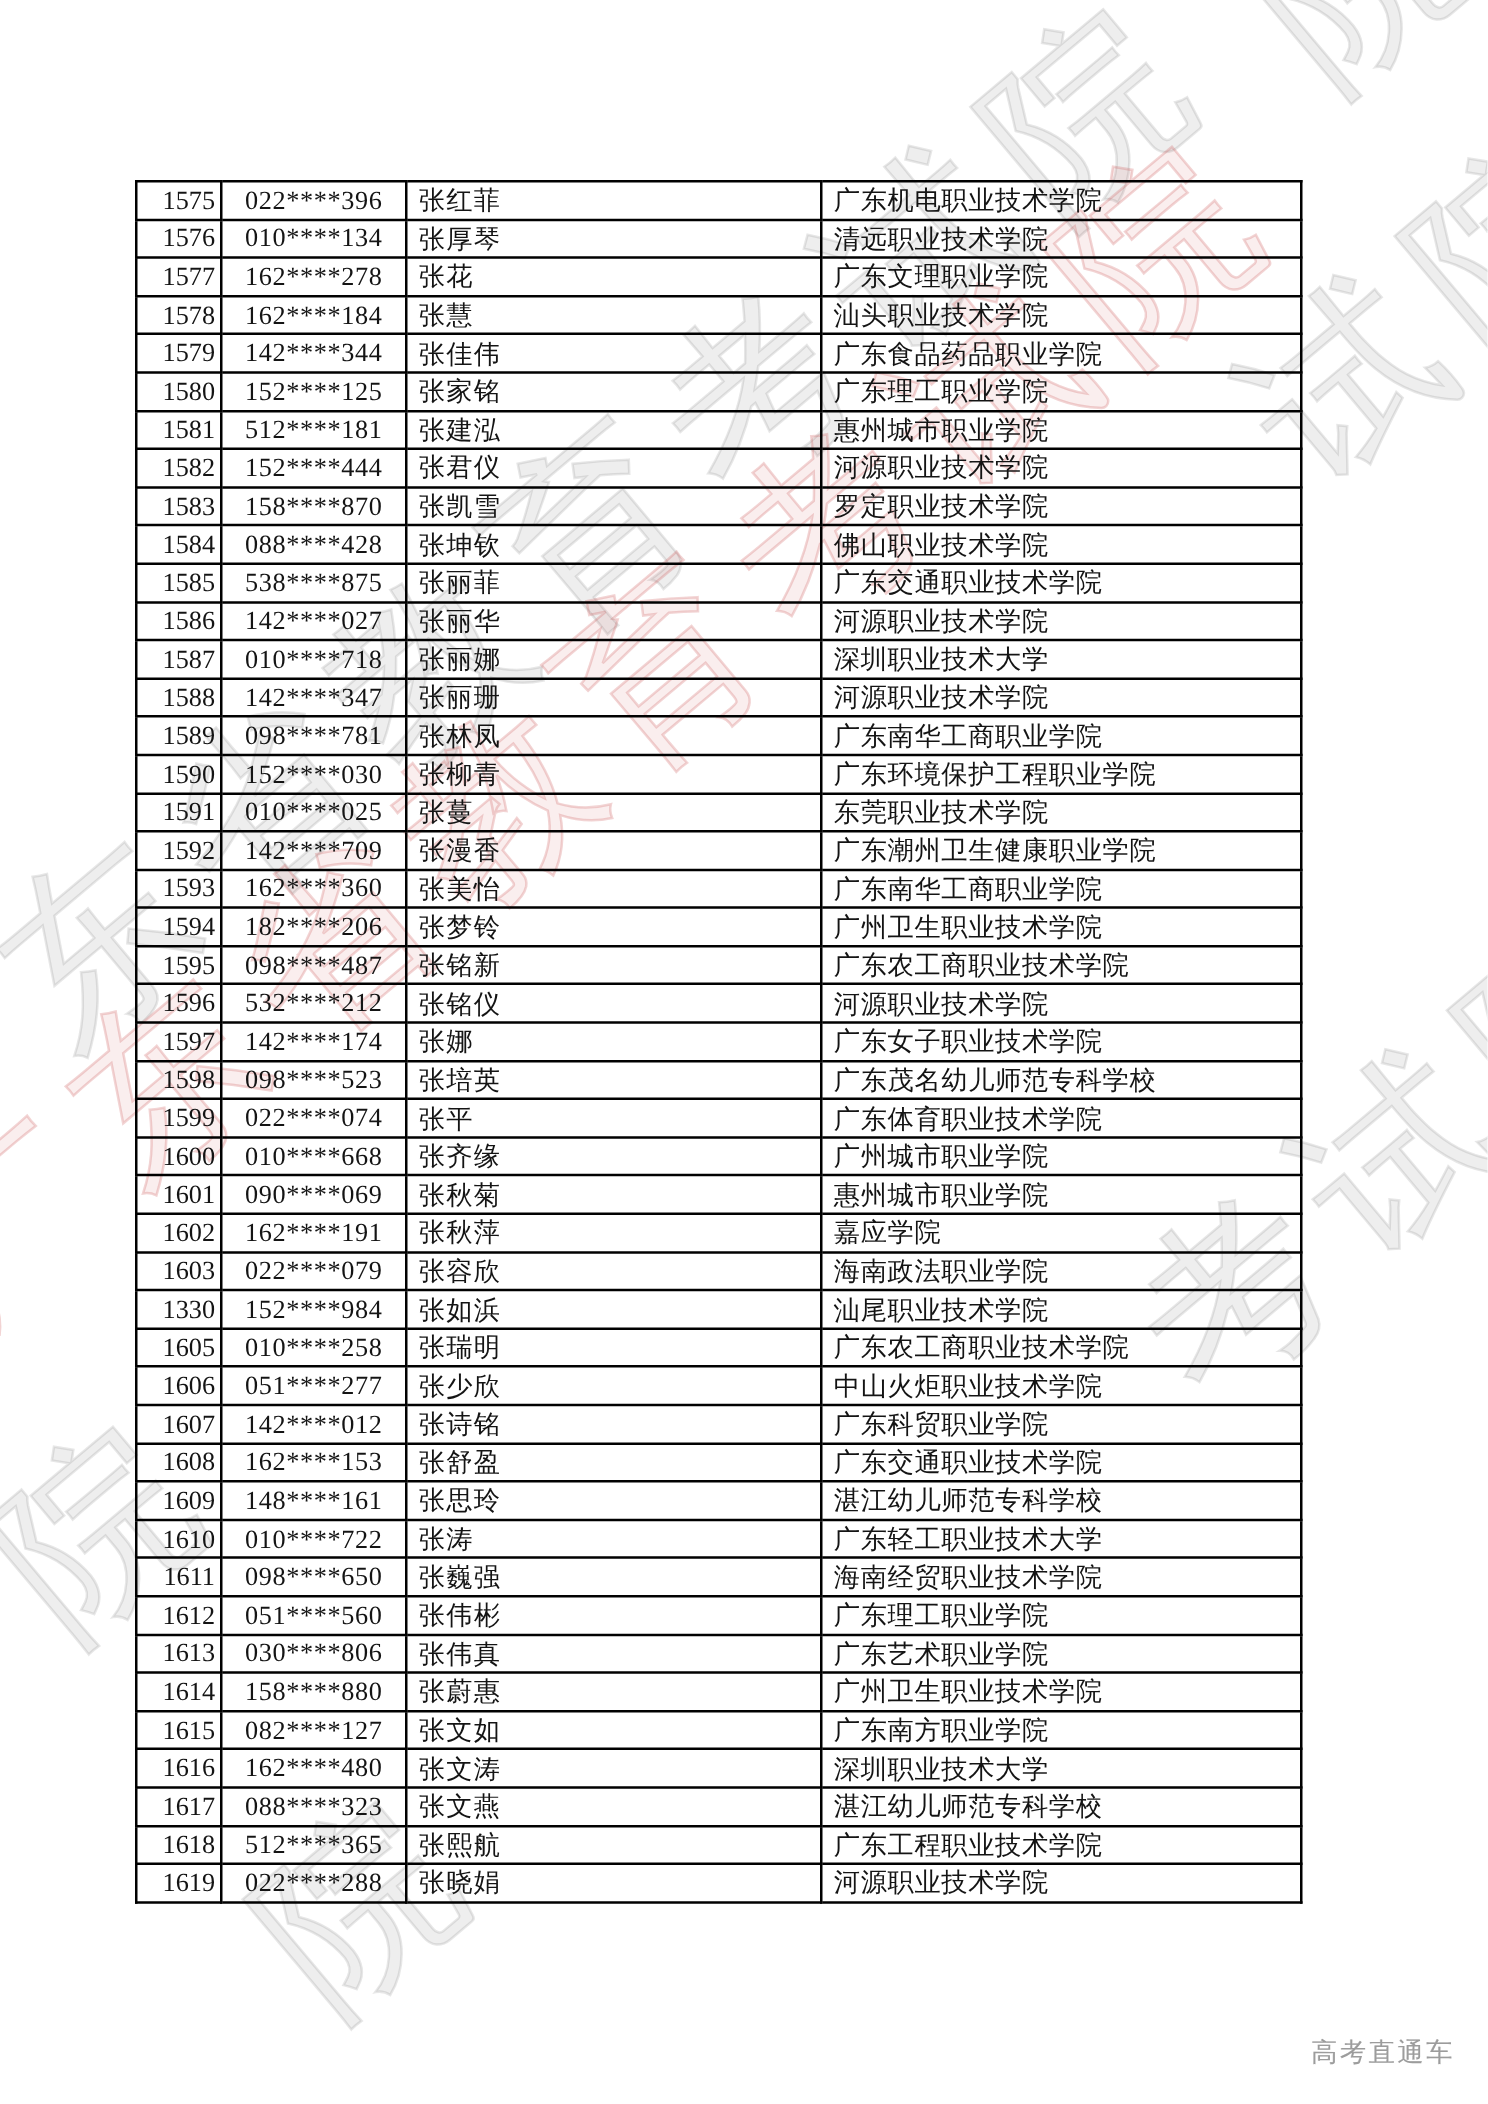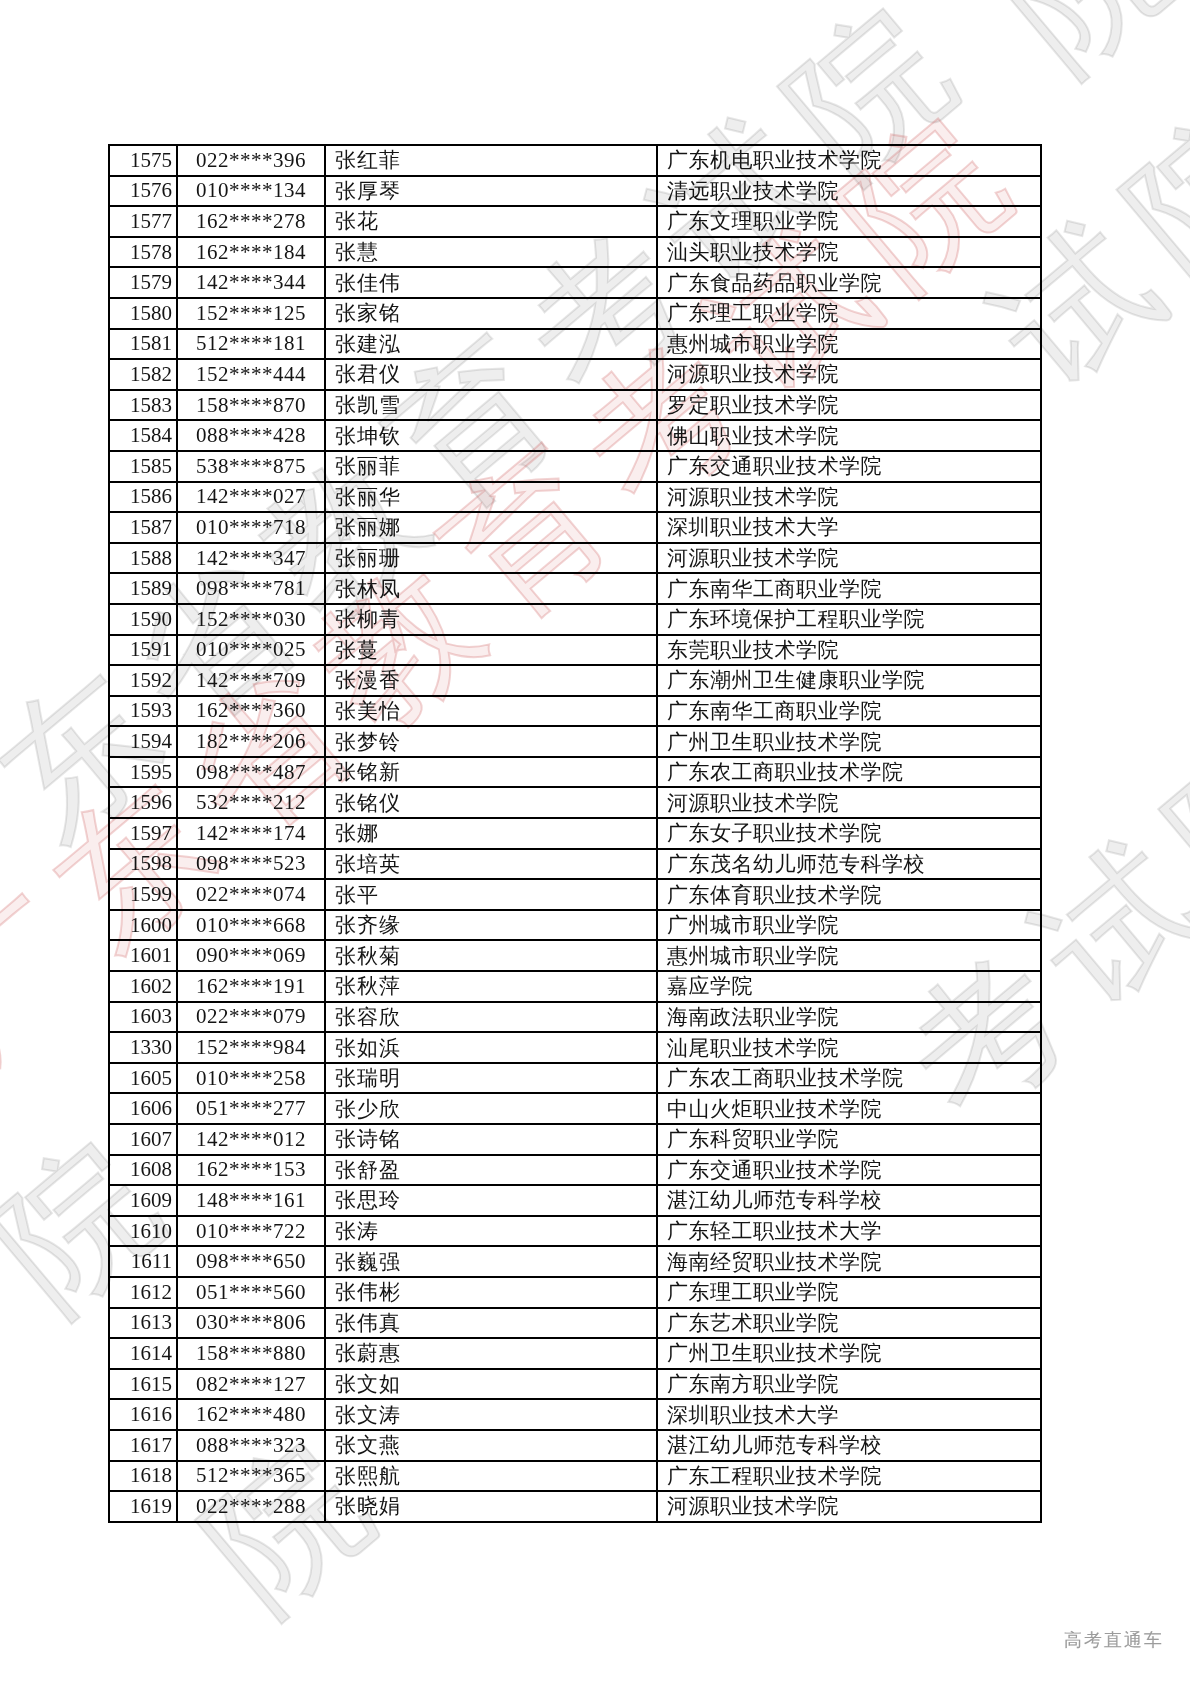--- a/index.html
+++ b/index.html
@@ -30,21 +30,21 @@
     font-size:21px;padding:0 4px;overflow:hidden;white-space:nowrap;
     vertical-align:middle;color:#141414;
   }
   .roster td.c-no{text-align:right;padding-right:4px;padding-left:17px;}
   .roster td.c-id{text-align:center;padding-left:4px;letter-spacing:0.5px;margin-top:28px;}
   .roster td.c-name{text-align:left;padding-left:9px;letter-spacing:1px;}
   .roster td.c-school{text-align:left;padding-left:9px;letter-spacing:0.5px;}
   
   .brand{
     position:absolute;top:1628px;right:26px;
-    font-size:18px;letter-spacing:2px;color:#9c9c9c;
+    font-size:21px;letter-spacing:2px;color:#9c9c9c;
     text-shadow:0.5px 0.5px 0 #ffffff,-0.5px -0.5px 0 #d9d9d9;
     font-family:Liberation Sans, sans-serif;
   }
 </style>
 </head>
 <body>
 
 <div class="wm-layer">
   <div class="wm" style="left:-110px; top:840px;">广东省教育考试院</div>
   <div class="wm red" style="left:-55px;  top:950px;">广东省教育考试院</div>

